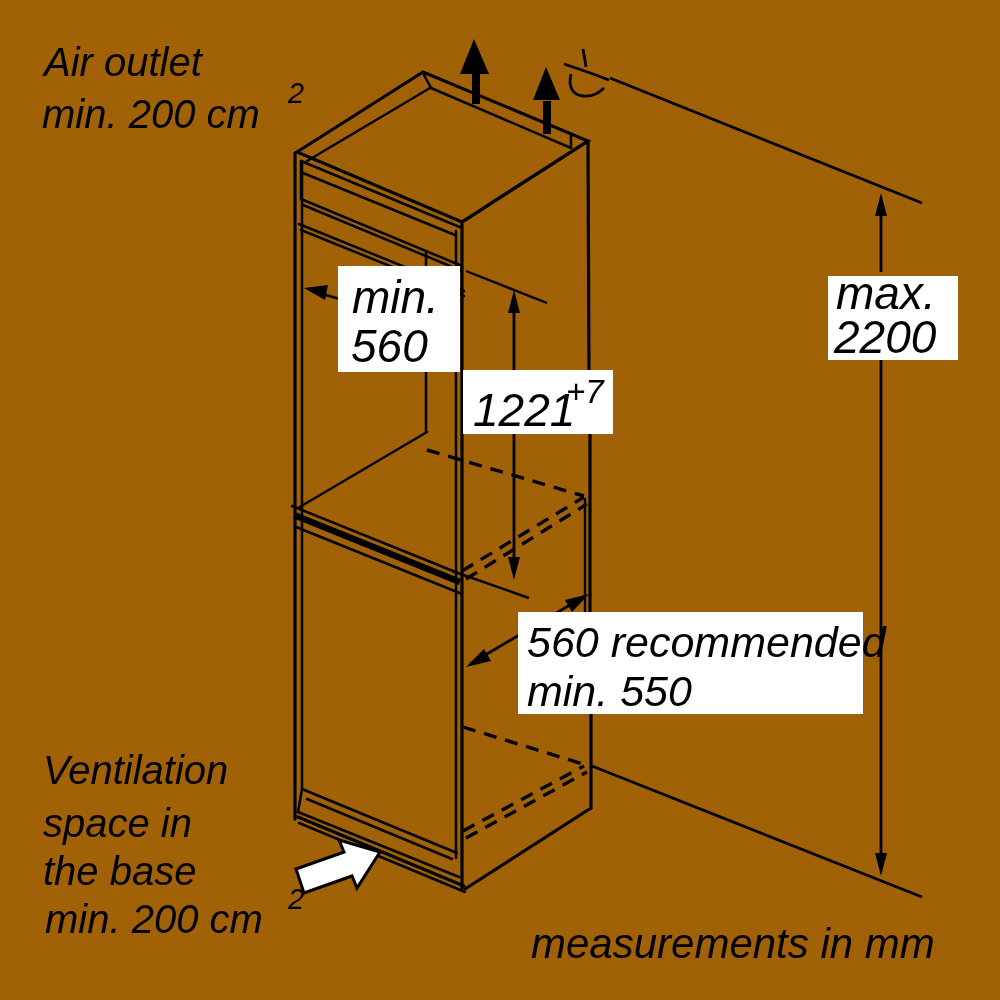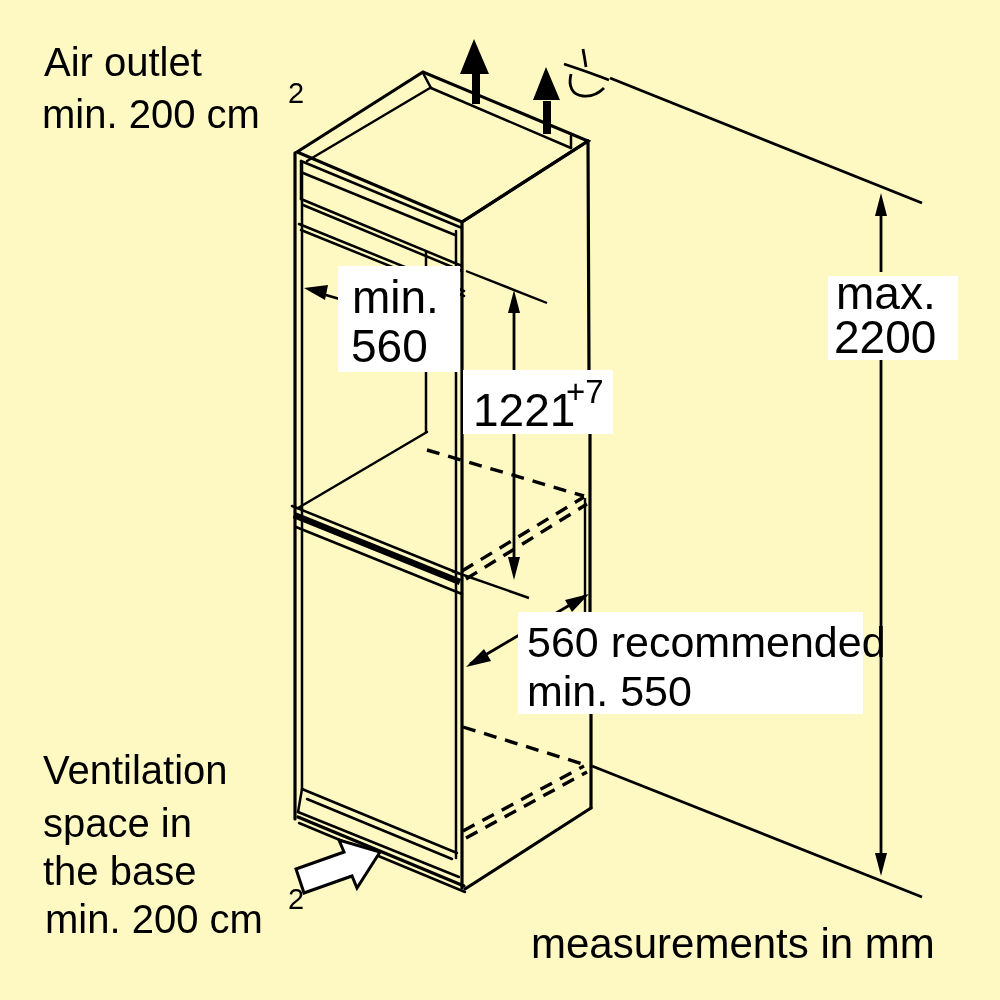--- a/index.html
+++ b/index.html
@@ -1,17 +1,17 @@
 <!DOCTYPE html>
 <html><head>
 <meta charset="utf-8">
 <style>
   html,body{margin:0;padding:0;background:#fff;}
-  .stage{position:relative;width:1000px;height:1000px;background:#fef9c3;overflow:hidden;
-         font-family:"Liberation Sans", sans-serif;}
+  .stage{position:relative;width:1000px;height:1000px;background:#a16207;overflow:hidden;
+         font-family:"Liberation Sans", sans-serif;font-style:italic;}
   svg{position:absolute;left:0;top:0;}
   .ln{stroke:#000;fill:none;stroke-width:3.2;stroke-linecap:round;}
   .thin{stroke:#000;fill:none;stroke-width:2.5;stroke-linecap:round;}
   .heavy{stroke:#000;fill:none;stroke-width:6.5;stroke-linecap:butt;}
   .dash{stroke:#000;fill:none;stroke-width:3.4;stroke-dasharray:13 9;stroke-linecap:butt;}
   .dim{stroke:#000;fill:none;stroke-width:2.8;stroke-linecap:butt;}
   .ext{stroke:#000;fill:none;stroke-width:2.4;stroke-linecap:butt;}
   .fillblk{fill:#000;stroke:none;}
   .hollow{fill:#fff;stroke:#000;stroke-width:3;stroke-linejoin:miter;}
   .mask{fill:#fff;stroke:none;}

